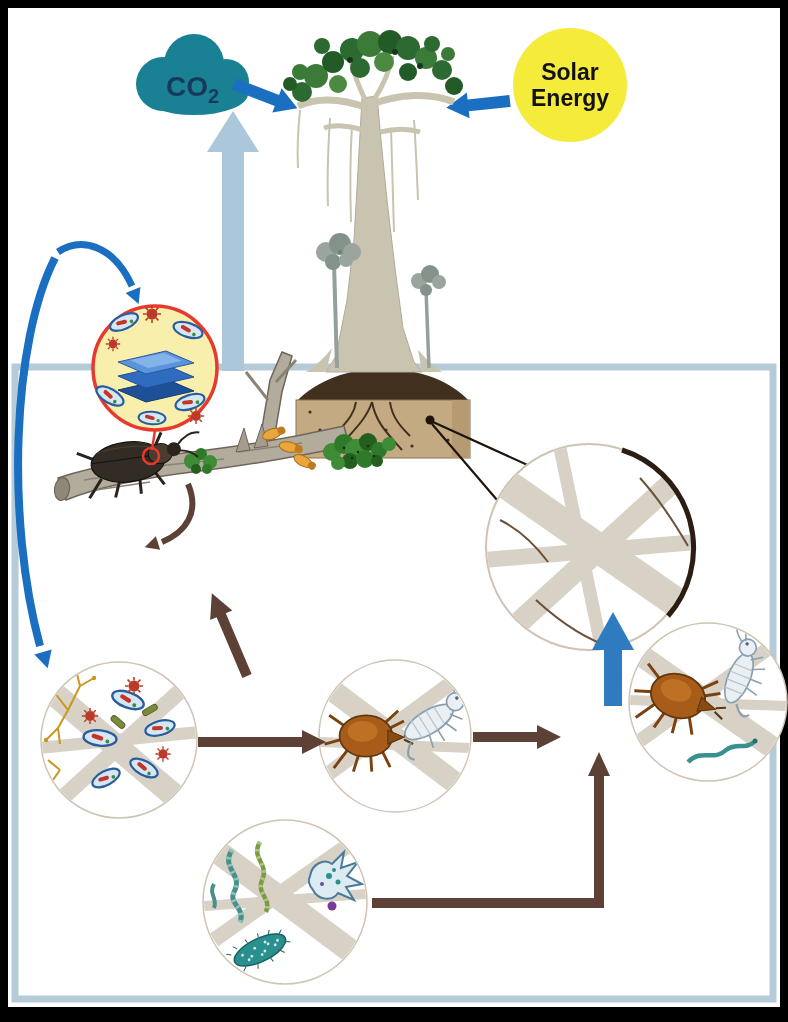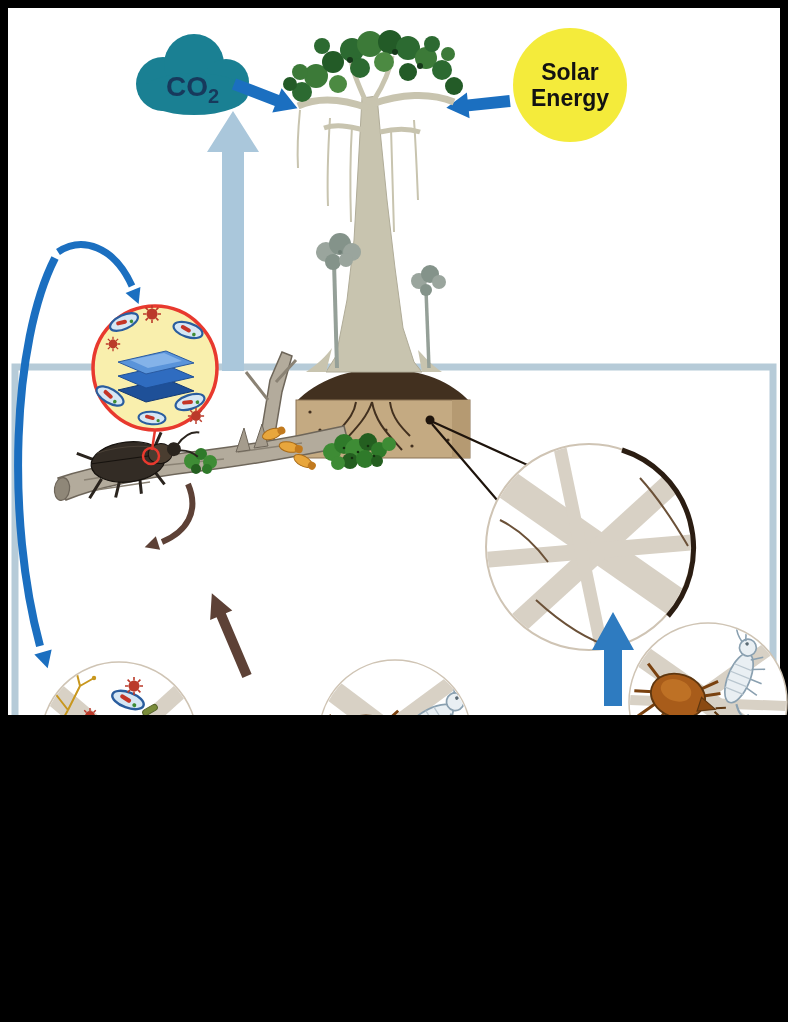--- a/index.html
+++ b/index.html
@@ -1,16 +1,16 @@
 <!DOCTYPE html>
 <html><head>
 <meta charset="utf-8">
 <style>
   html,body{margin:0;padding:0;background:#000;}
-  .stage{position:relative;width:788px;height:715px;font-family:"Liberation Sans","DejaVu Sans",sans-serif;}
+  .stage{position:relative;width:788px;height:1022px;font-family:"Liberation Sans","DejaVu Sans",sans-serif;}
   svg{display:block;}
   text{font-family:"Liberation Sans","DejaVu Sans",sans-serif;}
 </style>
 </head>
 <body>
 
 <div class="stage">
 <svg width="788" height="1022" viewBox="0 0 788 1022">
 
   <defs>

